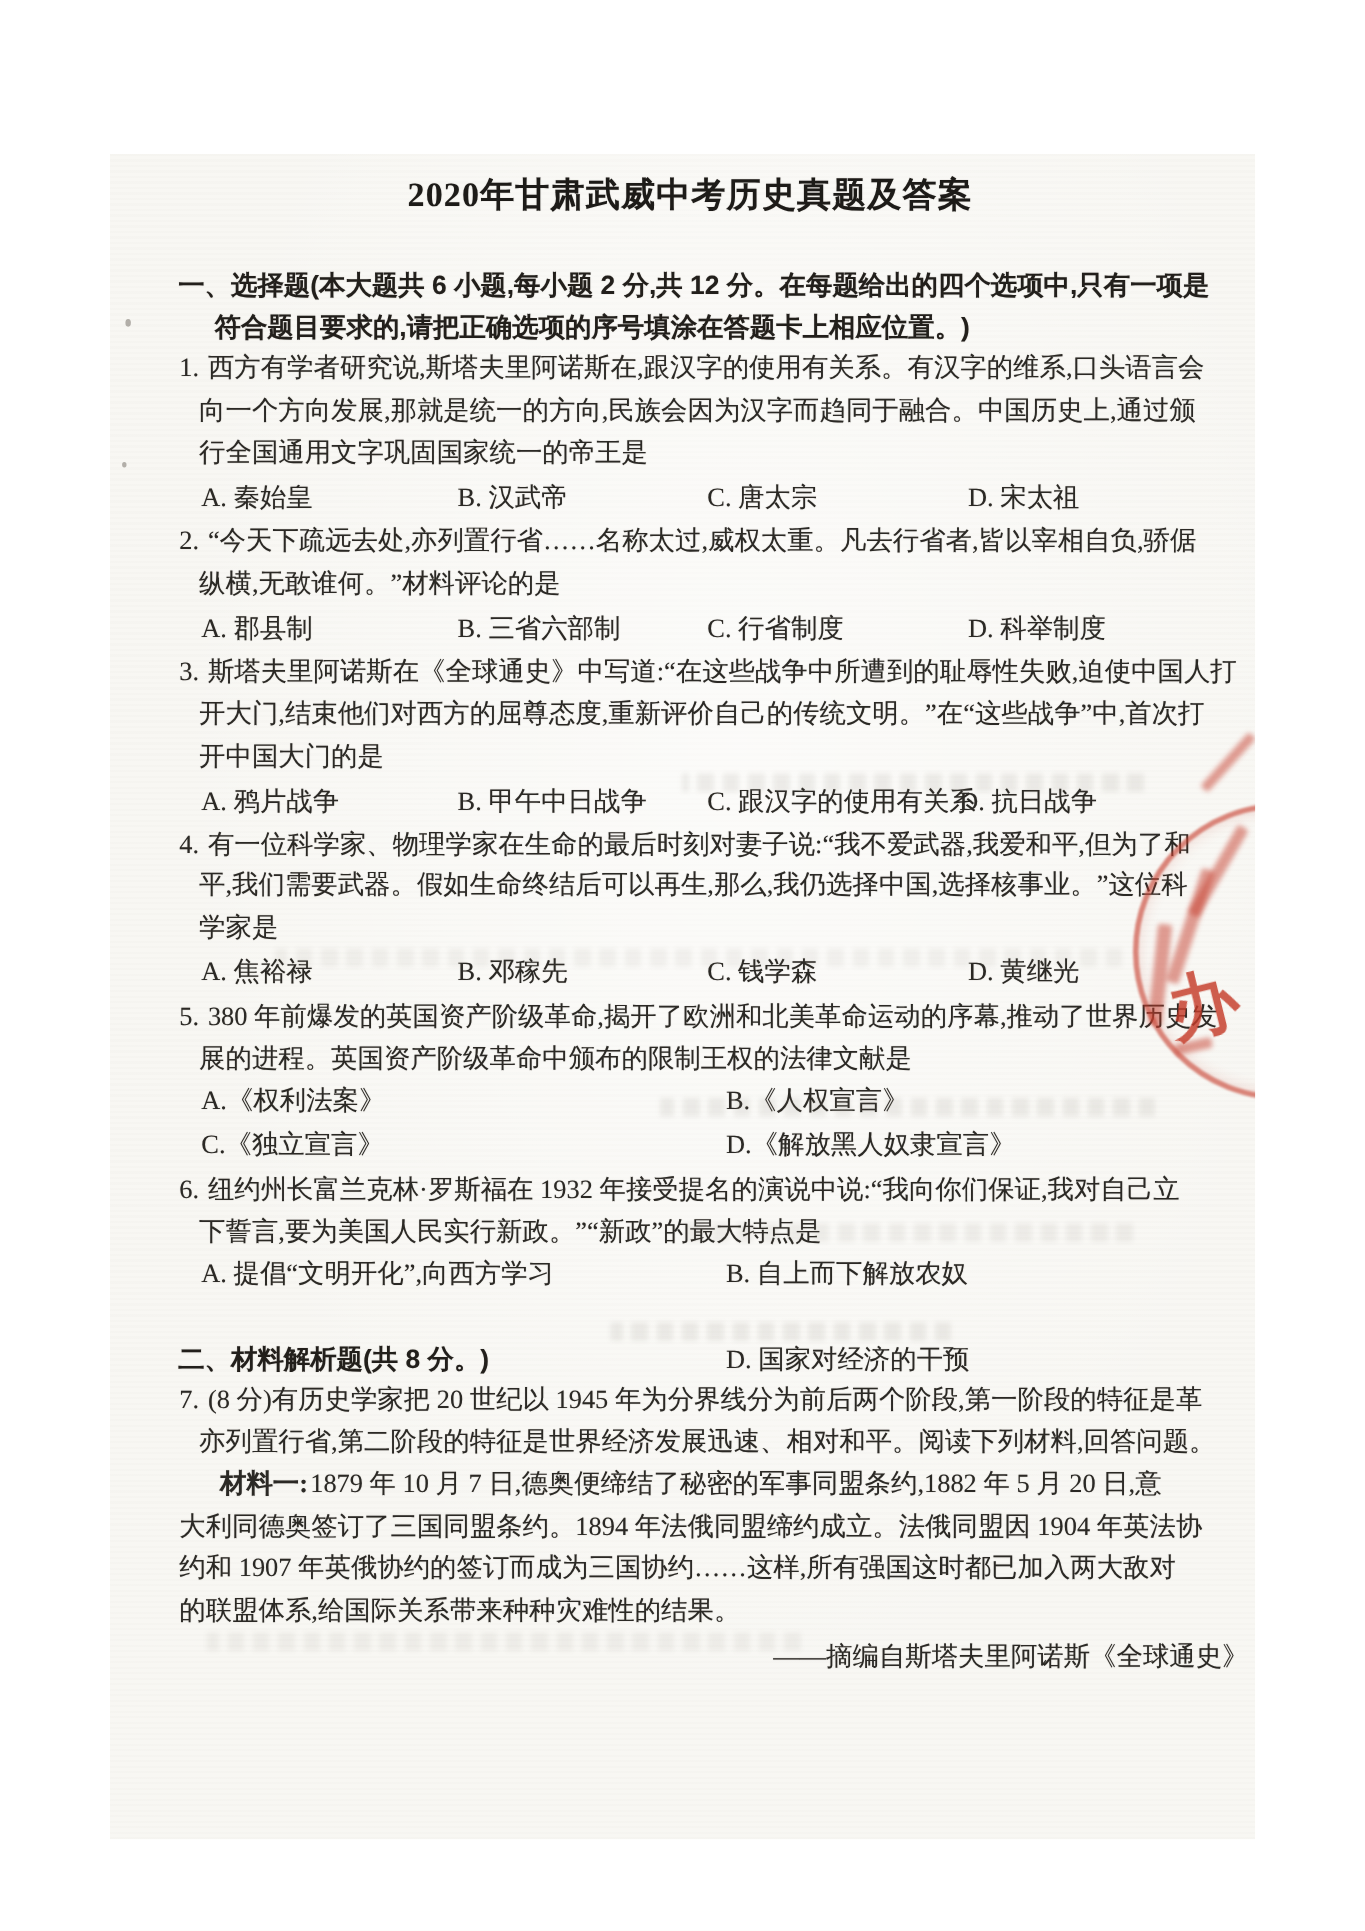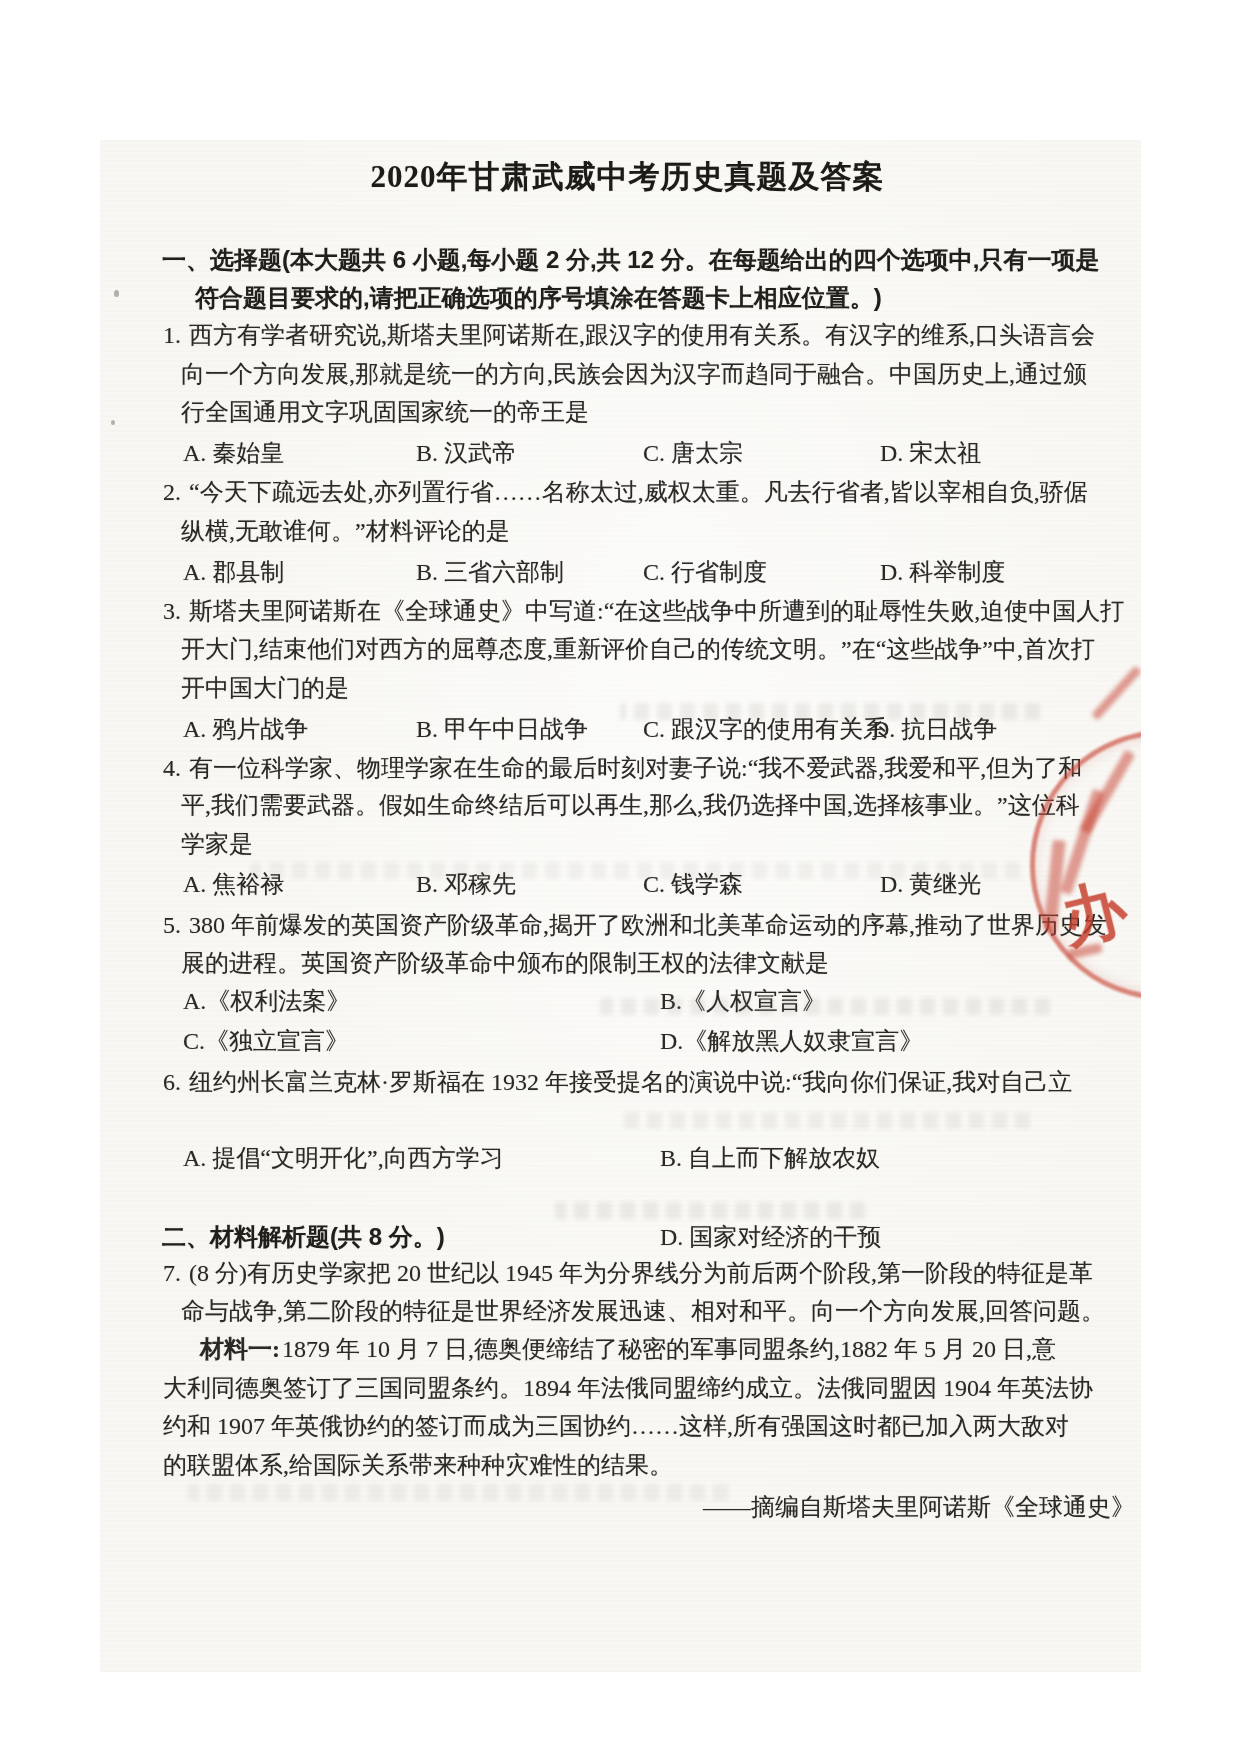--- a/index.html
+++ b/index.html
@@ -98,28 +98,29 @@
   <div class="r" style="top:731px;left:780px;">D. 黄继光</div>
 
   <div class="r" style="top:772px;left:63px;"><span class="num">5.</span><span>380 年前爆发的英国资产阶级革命,揭开了欧洲和北美革命运动的序幕,推动了世界历史发</span></div>
   <div class="r" style="top:810px;left:81px;">展的进程。英国资产阶级革命中颁布的限制王权的法律文献是</div>
   <div class="r" style="top:848px;left:83px;">A.《权利法案》</div>
   <div class="r" style="top:848px;left:560px;">B.《人权宣言》</div>
   <div class="r" style="top:888px;left:83px;">C.《独立宣言》</div>
   <div class="r" style="top:888px;left:560px;">D.《解放黑人奴隶宣言》</div>
 
   <div class="r" style="top:929px;left:63px;"><span class="num">6.</span><span>纽约州长富兰克林·罗斯福在 1932 年接受提名的演说中说:“我向你们保证,我对自己立</span></div>
+  <div class="r" style="top:967px;left:81px;">下誓言,要为美国人民实行新政。”“新政”的最大特点是</div>
   <div class="r" style="top:1005px;left:83px;">A. 提倡“文明开化”,向西方学习</div>
   <div class="r" style="top:1005px;left:560px;">B. 自上而下解放农奴</div>
   <div class="r" style="top:1045px;left:560px;margin-top:39px;">D. 国家对经济的干预</div>
 
   <div class="r bold sans" style="top:1084px;left:62px;">二、材料解析题(共 8 分。)</div>
 
   <div class="r" style="top:1120px;left:63px;text-align:center;"><span class="num">7.</span><span>(8 分)有历史学家把 20 世纪以 1945 年为分界线分为前后两个阶段,第一阶段的特征是革</span></div>
-  <div class="r" style="top:1158px;left:81px;">命与战争,第二阶段的特征是世界经济发展迅速、相对和平。向一个方向发展,回答问题。</div>
+  <div class="r" style="top:1158px;left:81px;">亦列置行省,第二阶段的特征是世界经济发展迅速、相对和平。阅读下列材料,回答问题。</div>
   <div class="r" style="top:1196px;left:100px;"><span class="mlabel">材料一:</span><span>1879 年 10 月 7 日,德奥便缔结了秘密的军事同盟条约,1882 年 5 月 20 日,意</span></div>
   <div class="r" style="top:1235px;left:63px;">大利同德奥签订了三国同盟条约。1894 年法俄同盟缔约成立。法俄同盟因 1904 年英法协</div>
   <div class="r" style="top:1273px;left:63px;">约和 1907 年英俄协约的签订而成为三国协约……这样,所有强国这时都已加入两大敌对</div>
   <div class="r" style="top:1312px;left:63px;">的联盟体系,给国际关系带来种种灾难性的结果。</div>
   <div class="r attr" style="top:1354px;">——摘编自斯塔夫里阿诺斯《全球通史》</div>
 
   <div class="stamp-circle"></div>
   <div class="stamp-char">办</div>
   <div class="stamp-stroke ss1"></div>
   <div class="stamp-stroke ss2"></div>

